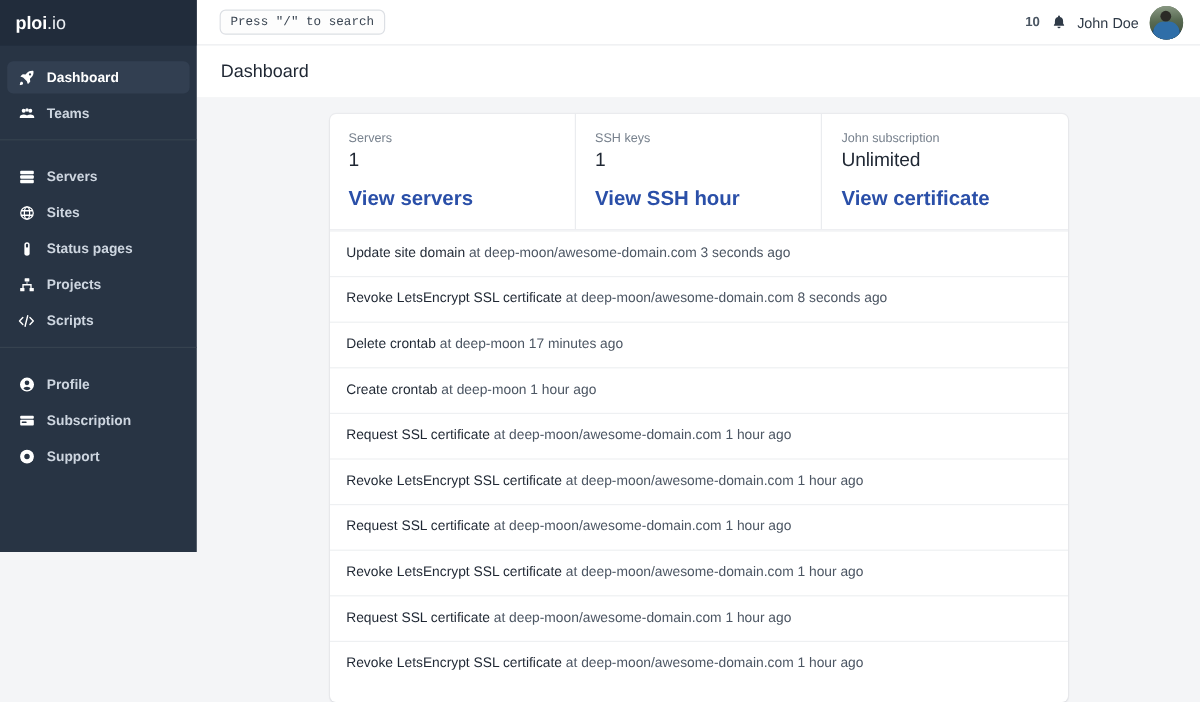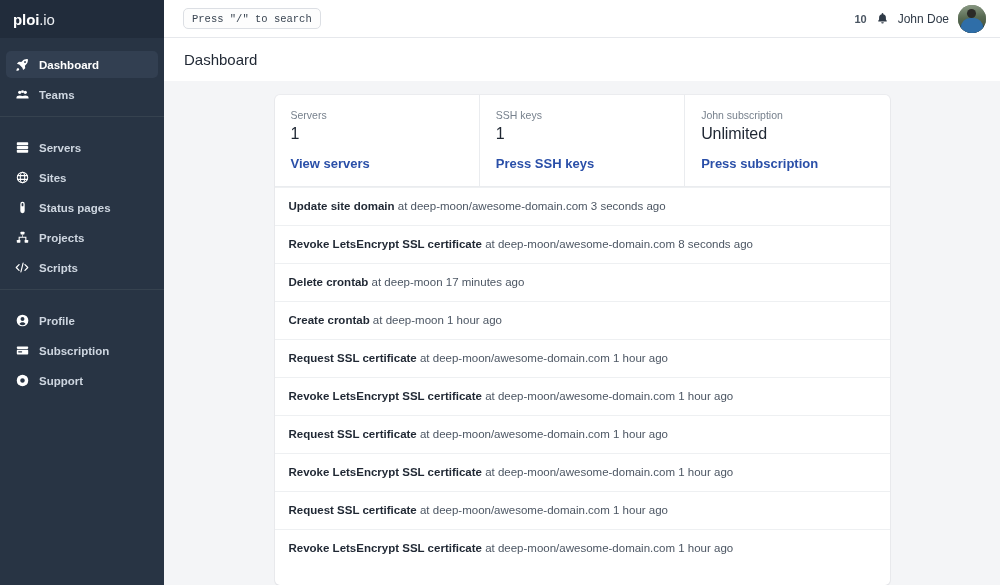--- a/index.html
+++ b/index.html
@@ -7,21 +7,21 @@
     width: 1000px; height: 585px;
     overflow: hidden;
     background: #f4f5f7;
     font-family: "Liberation Sans", sans-serif;
     -webkit-font-smoothing: antialiased;
   }
   #app { display: flex; width: 1000px; height: 585px; }
 
   
   .sidebar {
-    width: 164px; flex: 0 0 164px; height: 585px;
+    width: 164px; flex: 0 0 164px; height: 460px;
     background: #283444;
     display: flex; flex-direction: column;
     overflow: hidden;
   }
   .brand-row {
     height: 38px; flex: 0 0 38px;
     background: #212c3b;
     display: flex; align-items: center;
     padding-left: 13px;
   }
@@ -130,41 +130,41 @@
   .stat {
     flex: 1;
     padding: 14px 16px 15px 16px;
     border-right: 1px solid #eaecef;
   }
   .stat:last-child { border-right: none; }
   .stat-label { font-size: 10.5px; color: #77818d; margin-bottom: 4px; }
   .stat-value { font-size: 16px; color: #1f2733; font-weight: 400; letter-spacing: -0.1px; }
   .stat-link {
     margin-top: 13px;
-    font-size: 13px; color: #2a4fa8; font-weight: 700;
+    font-size: 17px; color: #2a4fa8; font-weight: 700;
     cursor: pointer;
   }
 
   .panel-sep { height: 1px; background: #eaecef; }
 
   .events-head {
     padding: 10px 14px 7px 14px;
     font-size: 10.5px; color: #8a939e;
   }
   .event-row {
     border-top: 1px solid #eef0f2;
     padding: 11px 14px;
     font-size: 11.5px;
     line-height: 15px;
     color: #4c5663;
     white-space: nowrap;
     overflow: hidden;
     cursor: pointer;
   }
-  .event-row .act { color: #1f2733; font-weight: 700; }
+  .event-row .act { color: #1f2733; font-weight: 400; }
 </style>
 </head>
 <body>
 
 <div id="app">
 
   <div class="sidebar">
     <div class="brand-row">
       <div class="brand"><span>ploi</span><span class="dim">.io</span></div>
     </div>
@@ -310,26 +310,26 @@
       <div class="panel">
         <div class="stats" id="stats-root">
             <div class="stat">
               <div class="stat-label">Servers</div>
               <div class="stat-value">1</div>
               <div class="stat-link">View servers</div>
             </div>
             <div class="stat">
               <div class="stat-label">SSH keys</div>
               <div class="stat-value">1</div>
-              <div class="stat-link">Press SSH keys</div>
+              <div class="stat-link">View SSH hour</div>
             </div>
             <div class="stat">
               <div class="stat-label">John subscription</div>
               <div class="stat-value">Unlimited</div>
-              <div class="stat-link">Press subscription</div>
+              <div class="stat-link">View certificate</div>
             </div>
           </div>
         <div class="panel-sep"></div>
         <div id="events-root">
             <div class="event-row"><span class="act">Update site domain</span><span> at deep-moon/awesome-domain.com 3 seconds ago</span></div>
             <div class="event-row"><span class="act">Revoke LetsEncrypt SSL certificate</span><span> at deep-moon/awesome-domain.com 8 seconds ago</span></div>
             <div class="event-row"><span class="act">Delete crontab</span><span> at deep-moon 17 minutes ago</span></div>
             <div class="event-row"><span class="act">Create crontab</span><span> at deep-moon 1 hour ago</span></div>
             <div class="event-row"><span class="act">Request SSL certificate</span><span> at deep-moon/awesome-domain.com 1 hour ago</span></div>
             <div class="event-row"><span class="act">Revoke LetsEncrypt SSL certificate</span><span> at deep-moon/awesome-domain.com 1 hour ago</span></div>

